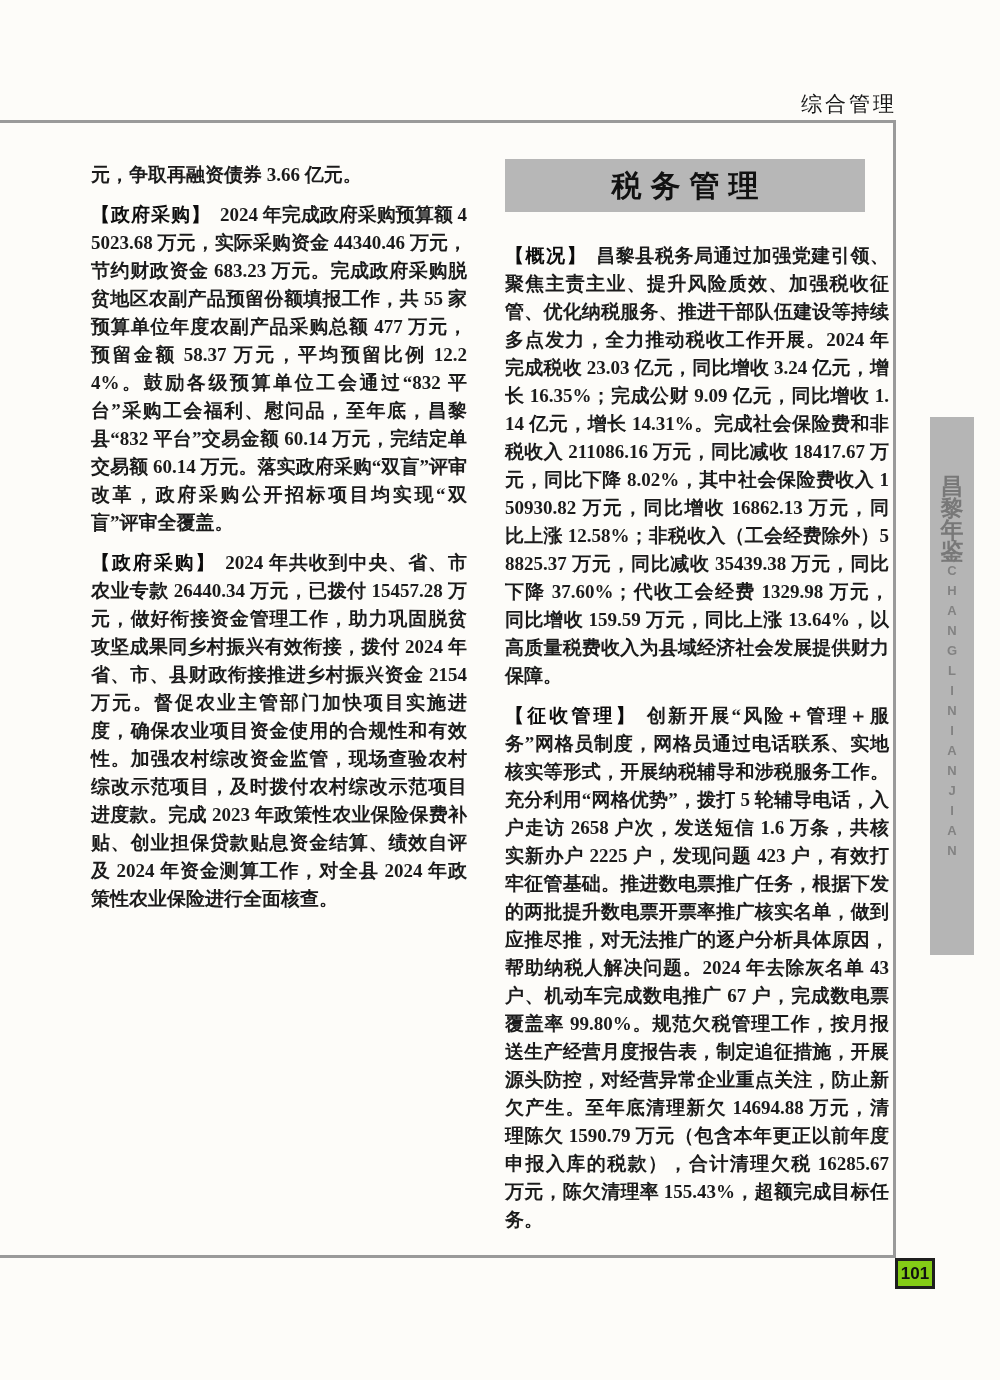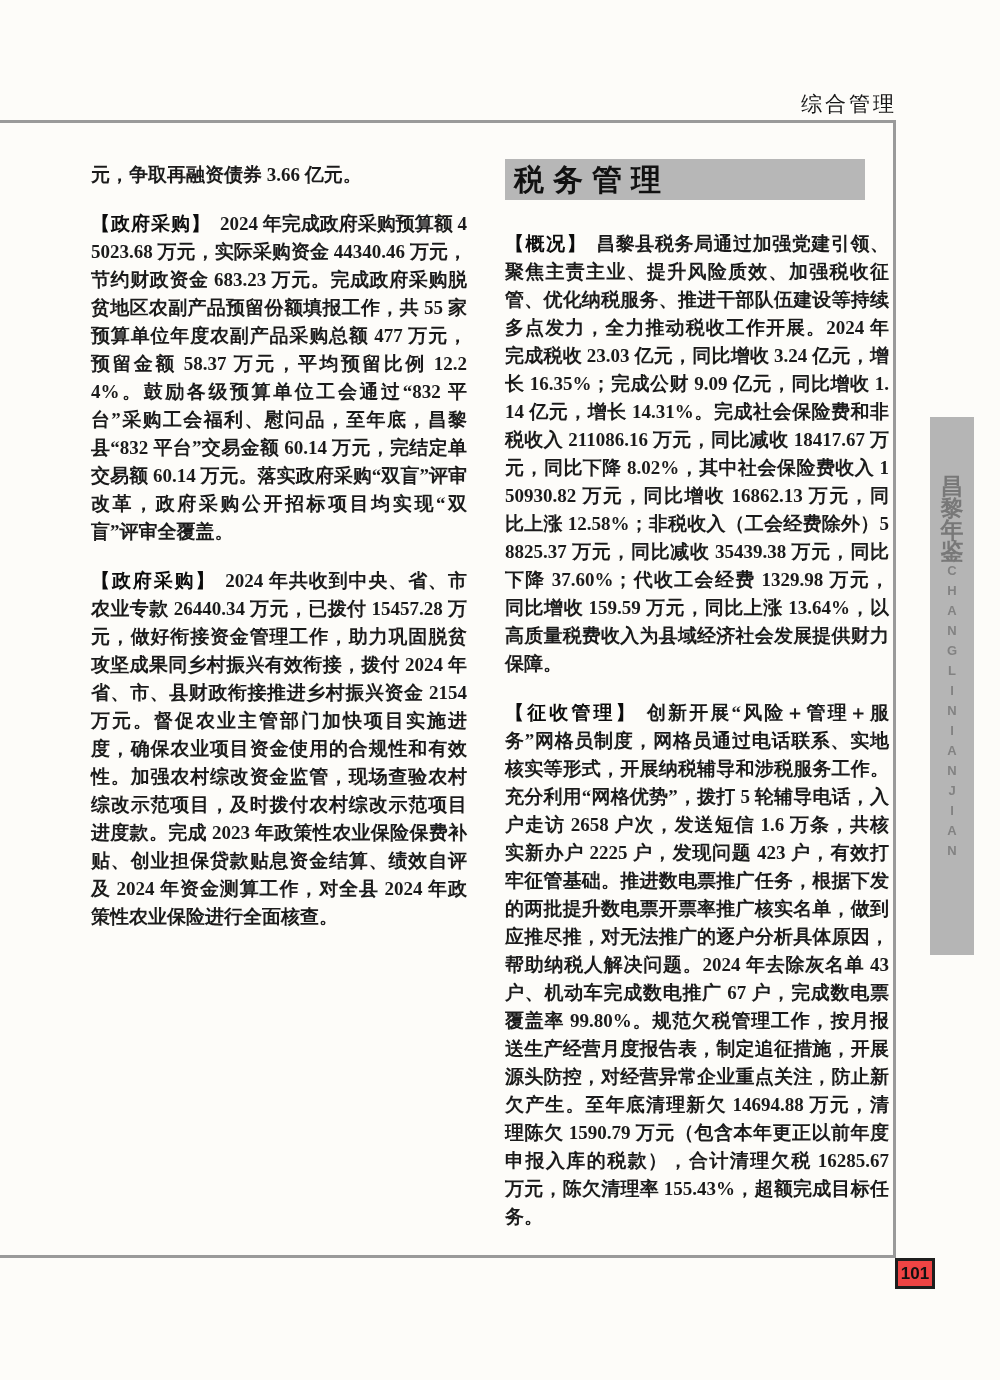--- a/index.html
+++ b/index.html
@@ -30,41 +30,41 @@
     position: absolute;
     top: 0;
     font-size: 19px;
     line-height: 28px;
     font-weight: bold;
     text-align: justify;
     word-break: break-all;
   }
   .col-left  { left: 100px; top: 26px;  width: 376px; }
   .col-right { left: 514px; top: 36px;  width: 384px; }
-  .para { margin-top: 21px; }
+  .para { margin-top: 12px; }
   .para:first-child { margin-top: 12px; }
   .sec-title {
     font-weight: bold;
     color: #0c0c0c;
     margin-right: 9px;
     letter-spacing: 1px;
   }
   .attribution {
     margin-top: 0;
     text-align: right;
     padding-right: 6px;
   }
   .chapter-title-box {
     width: 360px;
-    height: 41px;
+    height: 53px;
     margin-bottom: 30px;
     background: #b7b7b7;
     display: flex;
     align-items: center;
-    justify-content: flex-start;
+    justify-content: center;
   }
   .chapter-title-box span {
     font-size: 30px;
     font-weight: bold;
     letter-spacing: 9px;
     text-indent: 9px;
     color: #111;
   }
   .side-tab {
     position: absolute;
@@ -91,21 +91,21 @@
     font-size: 13px;
     font-weight: bold;
     letter-spacing: 5px;
     color: #828282;
     font-family: "Liberation Sans", sans-serif;
   }
   .page-number {
     position: absolute;
     left: 895px; top: 1258px;
     width: 40px; height: 31px;
-    background: #ef4444;
+    background: #84cc16;
     border: 3px solid #1e1e1e;
     display: flex;
     align-items: center;
     justify-content: center;
     font-size: 17px;
     font-weight: bold;
     color: #111;
     font-family: "Liberation Sans", sans-serif;
   }
 </style>

